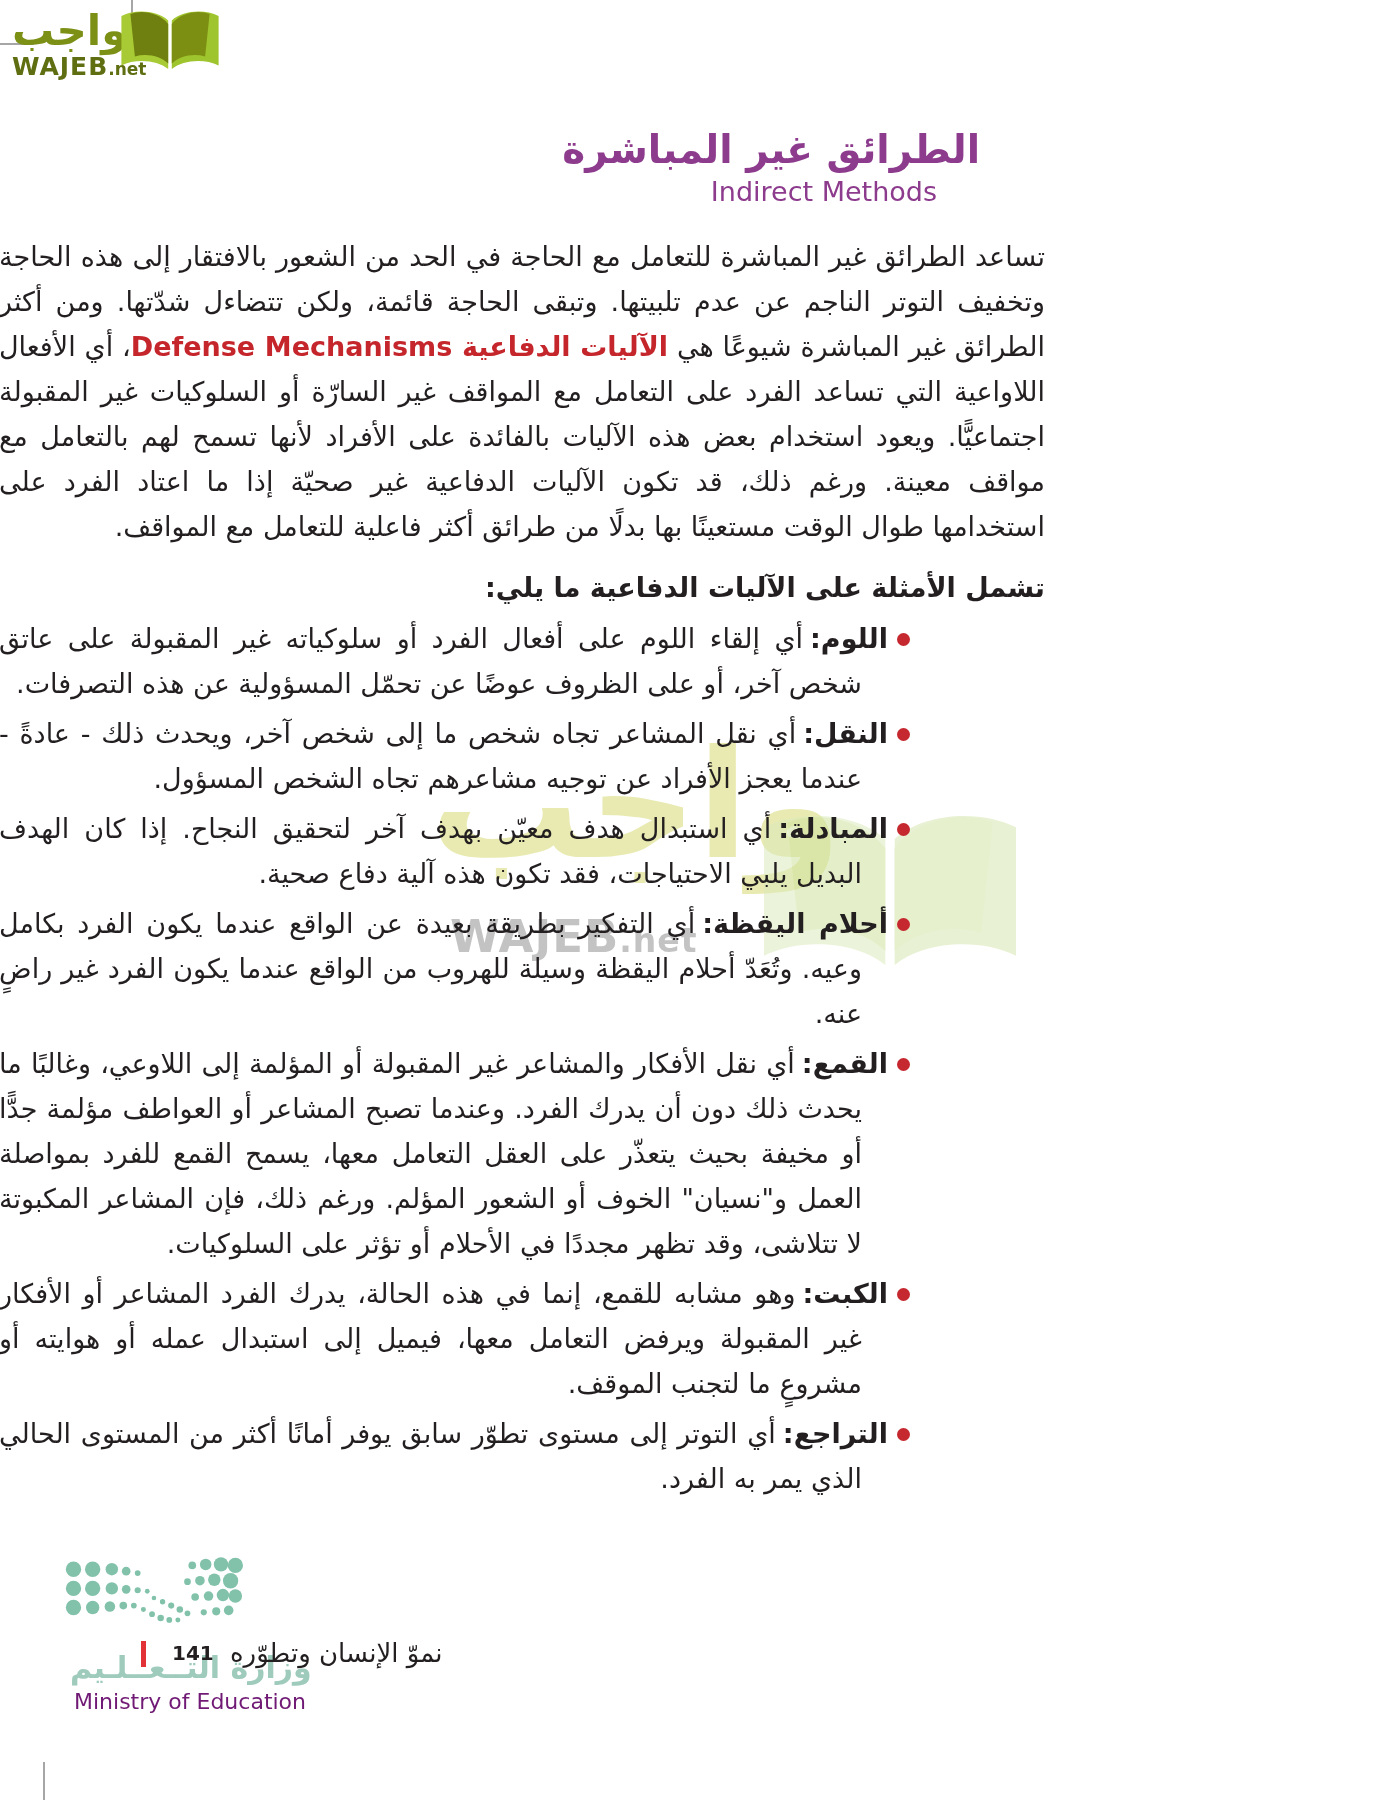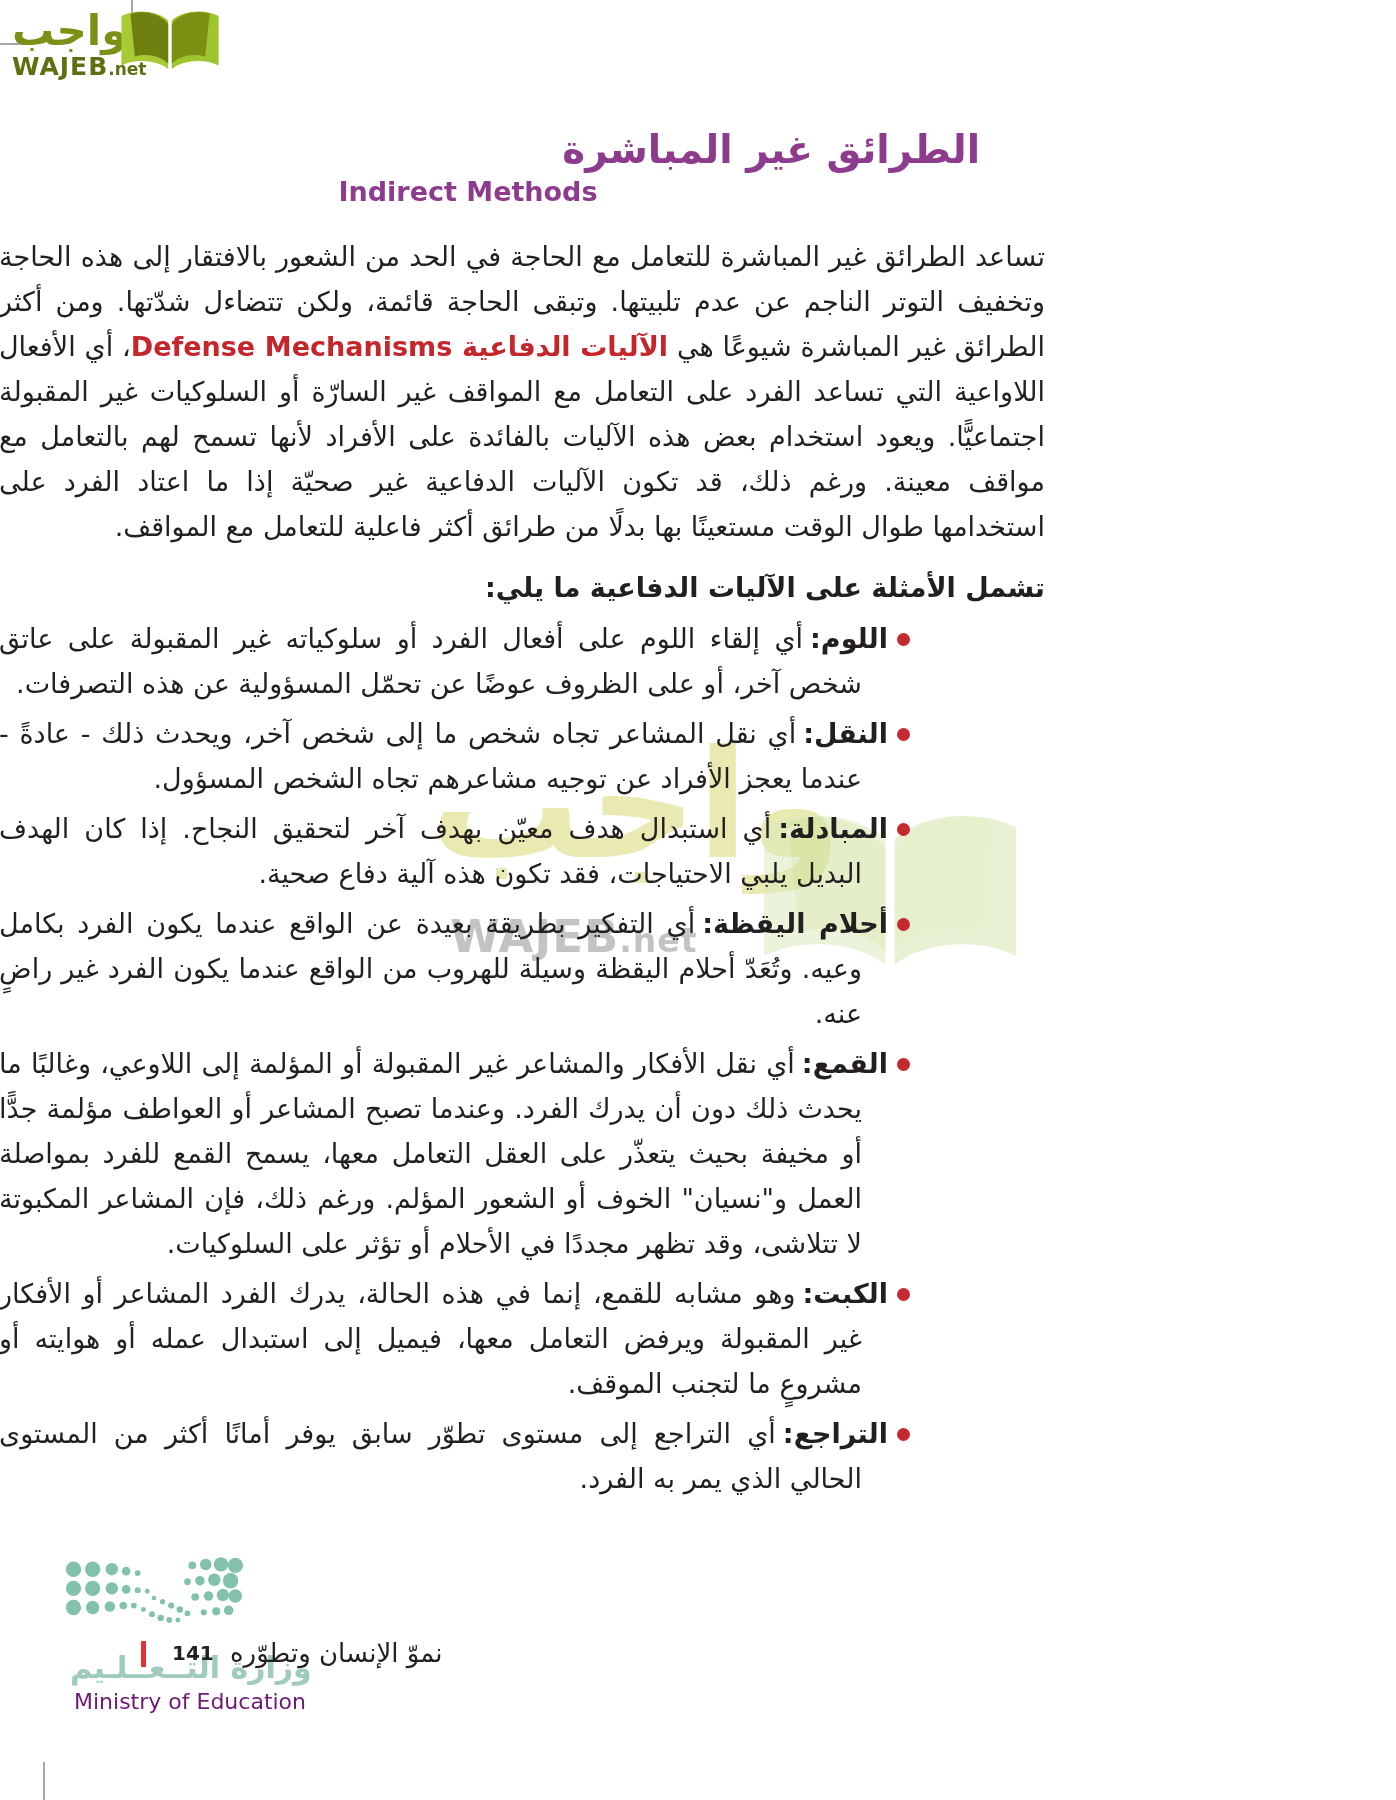--- a/index.html
+++ b/index.html
@@ -27,22 +27,22 @@
   
   .content{
     position:absolute;top:130px;right:63px;width:1046px;z-index:2;
     direction:rtl;text-align:justify;font-size:27px;line-height:45px;
   }
   .doc-title-ar{
     margin:0;padding-right:65px;text-align:right;
     font-size:39px;line-height:40px;font-weight:bold;color:#8d3b8d;
   }
   .doc-title-en{
-    margin:6px 0 0 0;padding-right:108px;text-align:center;direction:ltr;
-    font-size:27px;line-height:32px;font-weight:bold;color:#8d3b8d;
+    margin:6px 0 0 0;padding-right:108px;text-align:right;direction:ltr;
+    font-size:27px;line-height:32px;font-weight:normal;color:#8d3b8d;
   }
   .lead{margin:26px 0 0 0;}
   .hl{color:#c5262c;font-weight:bold;}
   .hl-en{color:#c5262c;font-weight:bold;direction:ltr;unicode-bidi:embed;}
   .list-intro{margin:16px 0 6px 0;text-align:right;font-weight:bold;}
   ul.defense-list{list-style:none;margin:0;padding:0;}
   ul.defense-list li{
     padding-right:183px;text-indent:-48px;margin:0 0 5px 0;
   }
   .bullet-dot{
@@ -119,21 +119,21 @@
 
     <p class="list-intro">تشمل الأمثلة على الآليات الدفاعية ما يلي:</p>
 
     <ul class="defense-list">
       <li><span class="bullet-dot"></span><b class="term">اللوم:</b><span>أي إلقاء اللوم على أفعال الفرد أو سلوكياته غير المقبولة على عاتق شخص آخر، أو على الظروف عوضًا عن تحمّل المسؤولية عن هذه التصرفات.</span></li>
       <li><span class="bullet-dot"></span><b class="term">النقل:</b><span>أي نقل المشاعر تجاه شخص ما إلى شخص آخر، ويحدث ذلك - عادةً - عندما يعجز الأفراد عن توجيه مشاعرهم تجاه الشخص المسؤول.</span></li>
       <li><span class="bullet-dot"></span><b class="term">المبادلة:</b><span>أي استبدال هدف معيّن بهدف آخر لتحقيق النجاح. إذا كان الهدف البديل يلبي الاحتياجات، فقد تكون هذه آلية دفاع صحية.</span></li>
       <li><span class="bullet-dot"></span><b class="term">أحلام اليقظة:</b><span>أي التفكير بطريقة بعيدة عن الواقع عندما يكون الفرد بكامل وعيه. وتُعَدّ أحلام اليقظة وسيلة للهروب من الواقع عندما يكون الفرد غير راضٍ عنه.</span></li>
       <li><span class="bullet-dot"></span><b class="term">القمع:</b><span>أي نقل الأفكار والمشاعر غير المقبولة أو المؤلمة إلى اللاوعي، وغالبًا ما يحدث ذلك دون أن يدرك الفرد. وعندما تصبح المشاعر أو العواطف مؤلمة جدًّا أو مخيفة بحيث يتعذّر على العقل التعامل معها، يسمح القمع للفرد بمواصلة العمل و"نسيان" الخوف أو الشعور المؤلم. ورغم ذلك، فإن المشاعر المكبوتة لا تتلاشى، وقد تظهر مجددًا في الأحلام أو تؤثر على السلوكيات.</span></li>
       <li><span class="bullet-dot"></span><b class="term">الكبت:</b><span>وهو مشابه للقمع، إنما في هذه الحالة، يدرك الفرد المشاعر أو الأفكار غير المقبولة ويرفض التعامل معها، فيميل إلى استبدال عمله أو هوايته أو مشروعٍ ما لتجنب الموقف.</span></li>
-      <li><span class="bullet-dot"></span><b class="term">التراجع:</b><span>أي التراجع إلى مستوى تطوّر سابق يوفر أمانًا أكثر من المستوى الحالي الذي يمر به الفرد.</span></li>
+      <li><span class="bullet-dot"></span><b class="term">التراجع:</b><span>أي التوتر إلى مستوى تطوّر سابق يوفر أمانًا أكثر من المستوى الحالي الذي يمر به الفرد.</span></li>
     </ul>
   </main>
 
   <svg class="ministry-dots" width="182" height="82" viewBox="0 0 190 82">
     <g fill="#82c2aa">
       <circle cx="12" cy="12" r="8"></circle>
         <circle cx="32" cy="12" r="8"></circle>
         <circle cx="52" cy="12" r="6.5"></circle>
         <circle cx="67" cy="14" r="4.5"></circle>
         <circle cx="79" cy="16" r="3"></circle>

